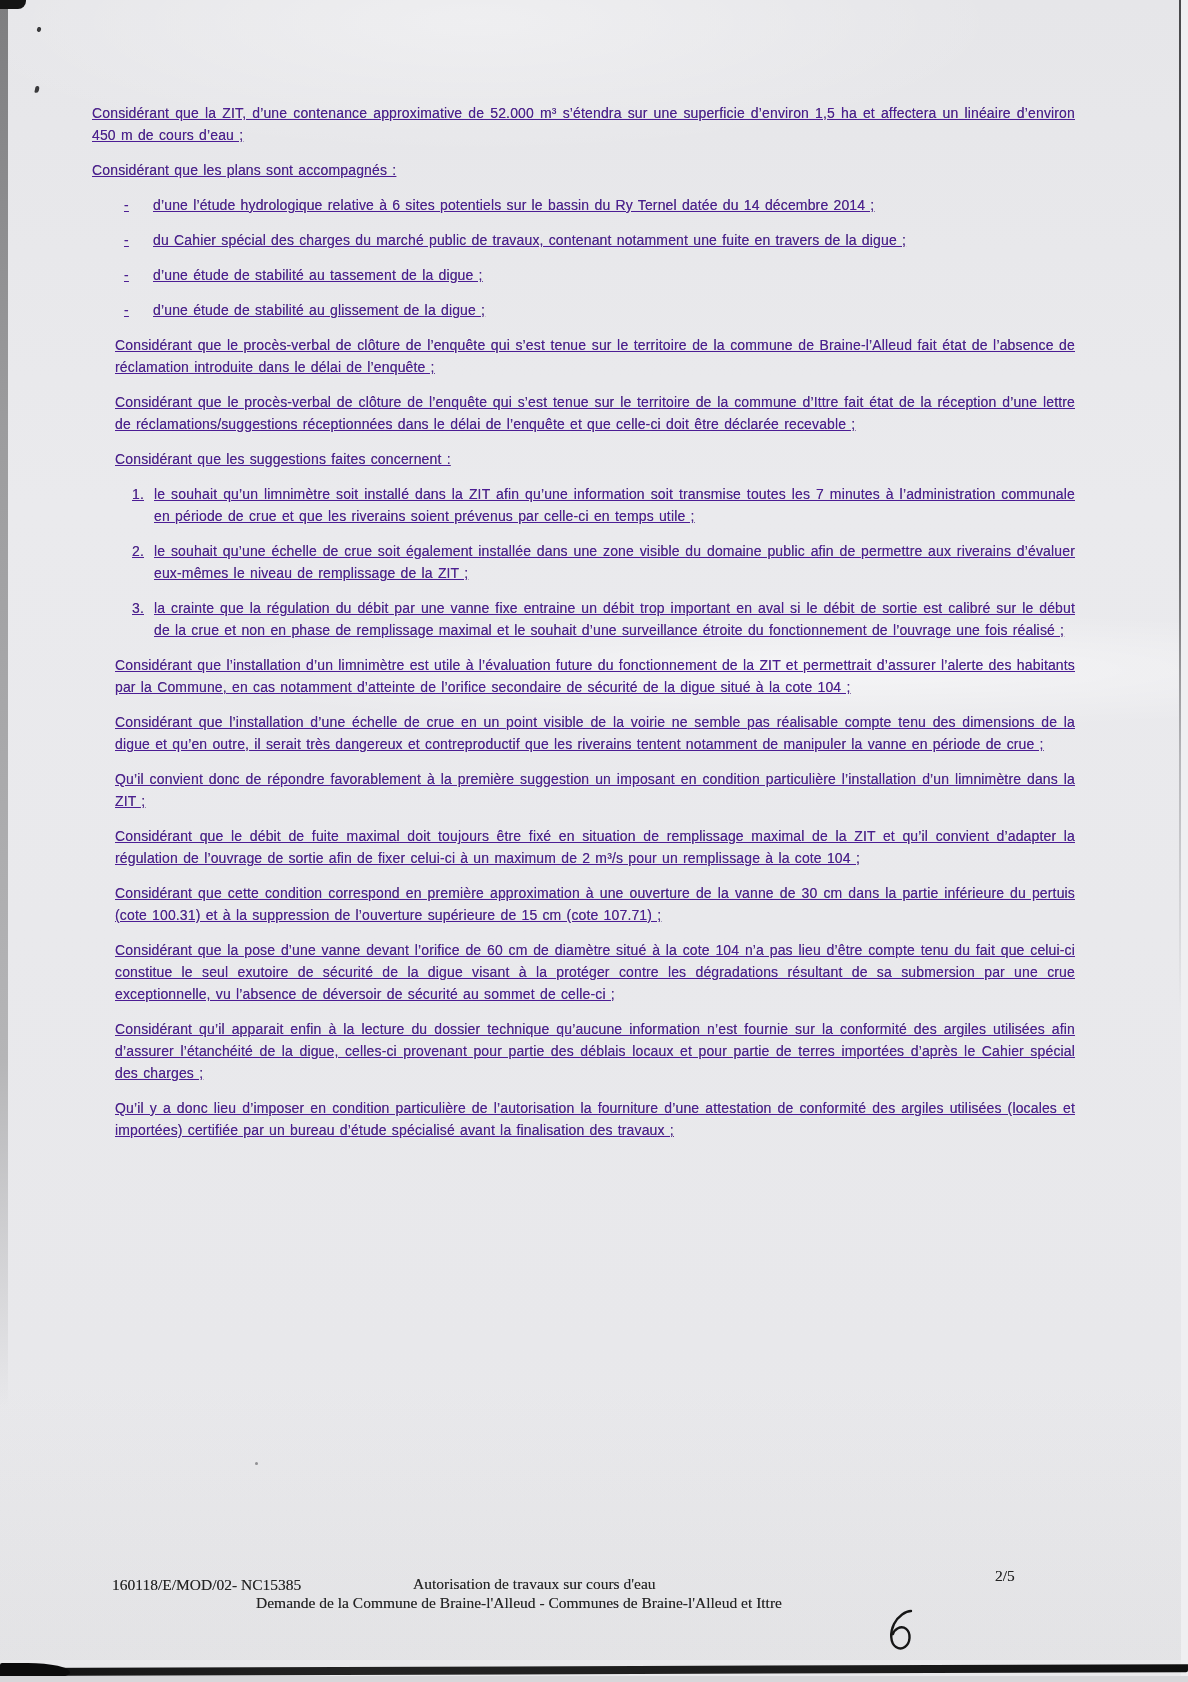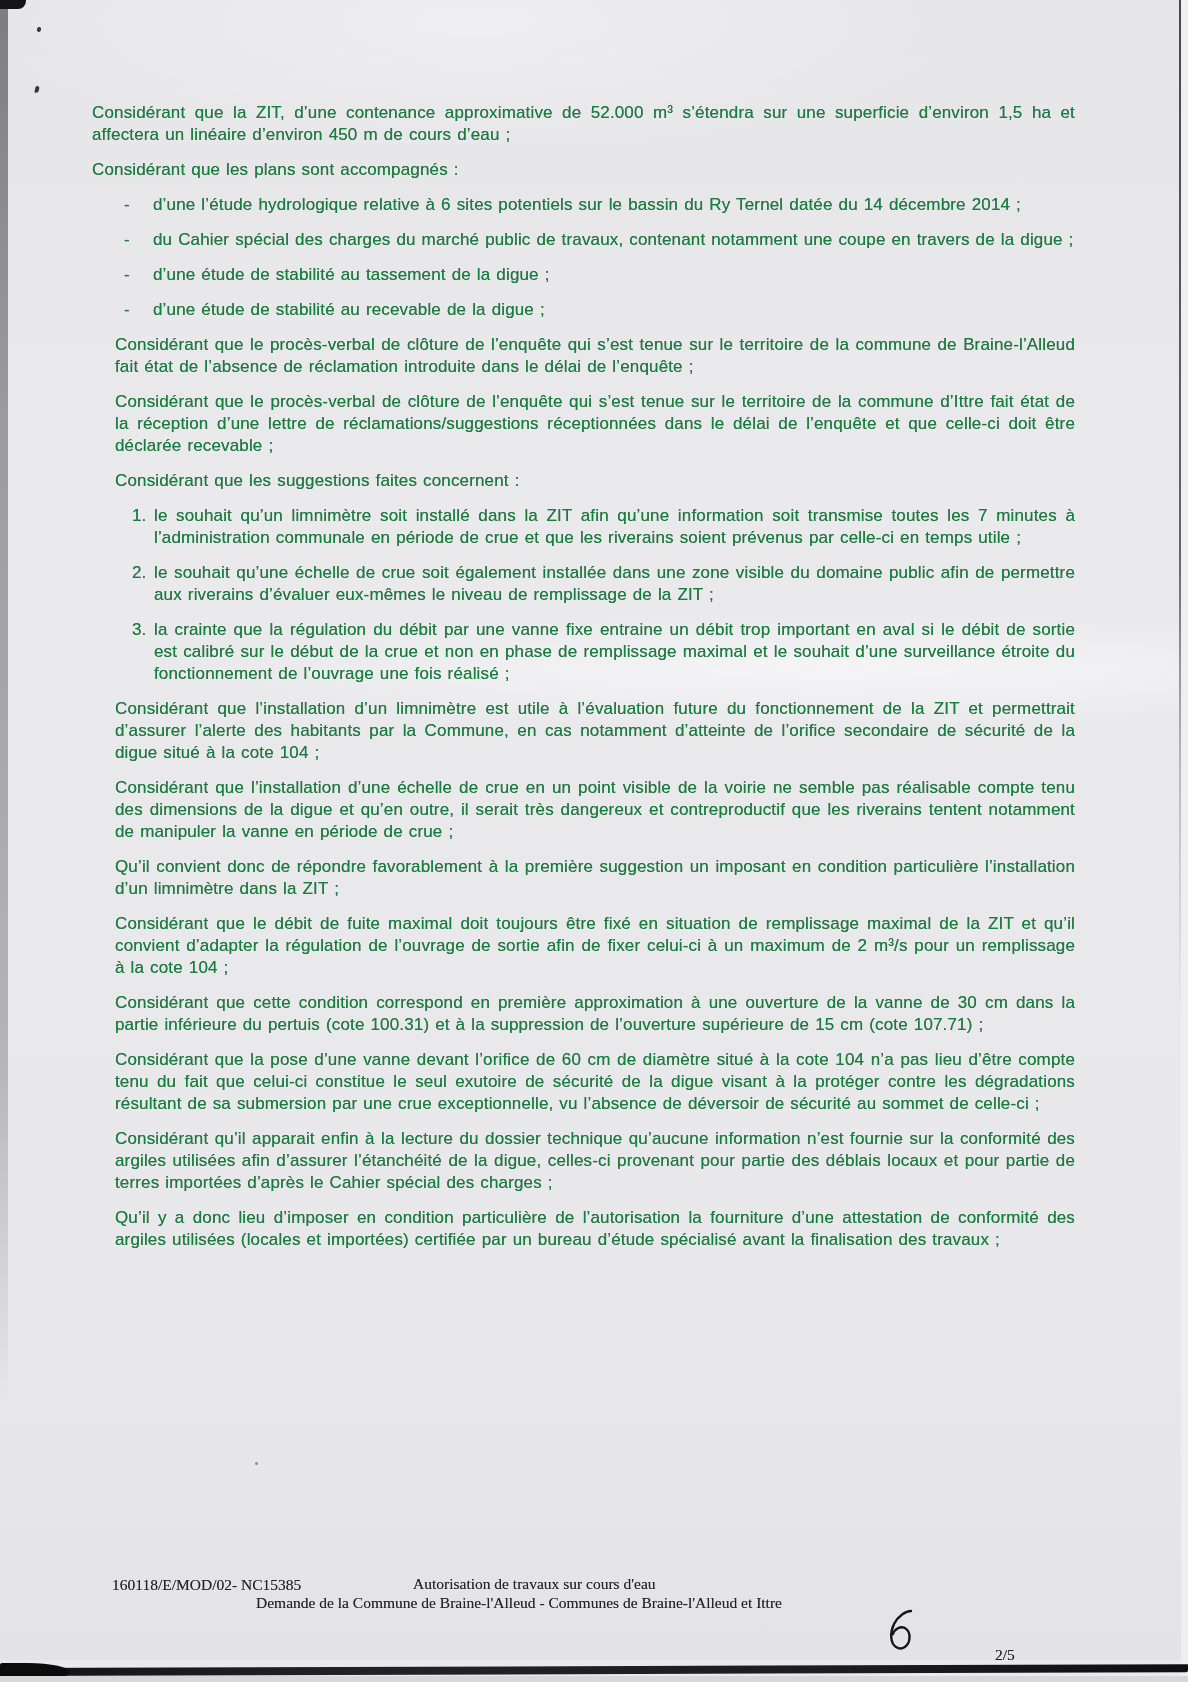--- a/index.html
+++ b/index.html
@@ -52,40 +52,41 @@
   }
   .bottom-blob{
     position:absolute;left:0;top:1663px;width:70px;height:16px;background:#0c0c0c;
     border-radius:2px 60% 40% 2px;
   }
   .bottom-strip{position:absolute;left:0;top:1676px;width:1188px;height:6px;background:#d7d7da;}
 
   
   .doc-body{
     position:absolute;left:92px;top:102px;width:983px;
-    color:#15803d;font-size:17px;line-height:22px;
+    color:#4c1d95;font-size:14px;line-height:22px;
     text-align:justify;letter-spacing:.15px;word-spacing:1.1px;
     text-shadow:0 0 .5px rgba(25,25,25,.55);
+    text-decoration:underline;
   }
   .block{margin-bottom:13px;}
   .indent-main{margin-left:23px;}
   .dash-item{margin-left:32px;display:flex;}
   .dash-item .marker{width:29px;flex:none;}
   .numbered-item{margin-left:40px;display:flex;}
   .numbered-item .marker{width:22px;flex:none;}
   .dash-item .text,.numbered-item .text{flex:1;text-align:justify;}
 
   
   .footer-text{
     position:absolute;font-family:"Liberation Serif",serif;font-size:15.5px;color:#242424;
     white-space:nowrap;text-shadow:0 0 .4px rgba(30,30,30,.5);
   }
   .footer-ref{left:91px;top:1576px;margin-left:21px;}
   .footer-title{left:413px;top:1575px;text-align:right;}
-  .footer-page{left:995px;top:1646px;}
+  .footer-page{left:995px;top:1567px;}
   .footer-subtitle{left:256px;top:1594px;}
 
   .handwritten{position:absolute;left:882px;top:1608px;width:38px;height:48px;}
 </style>
 </head>
 <body>
 
 <div class="sheen-top"></div>
 <div class="sheen-mid"></div>
 <div class="shade-bottom"></div>
@@ -99,29 +100,29 @@
 
 <div class="doc-body">
     <div class="block paragraph indent-page">Considérant que la ZIT, d’une contenance approximative de 52.000 m³ s’étendra sur une superficie d’environ 1,5 ha et affectera un linéaire d’environ 450 m de cours d’eau ;</div>
     <div class="block paragraph indent-page">Considérant que les plans sont accompagnés :</div>
     <div class="block dash-item">
       <span class="marker">-</span>
       <span class="text">d’une l’étude hydrologique relative à 6 sites potentiels sur le bassin du Ry Ternel datée du 14 décembre 2014 ;</span>
     </div>
     <div class="block dash-item">
       <span class="marker">-</span>
-      <span class="text">du Cahier spécial des charges du marché public de travaux, contenant notamment une coupe en travers de la digue ;</span>
+      <span class="text">du Cahier spécial des charges du marché public de travaux, contenant notamment une fuite en travers de la digue ;</span>
     </div>
     <div class="block dash-item">
       <span class="marker">-</span>
       <span class="text">d’une étude de stabilité au tassement de la digue ;</span>
     </div>
     <div class="block dash-item">
       <span class="marker">-</span>
-      <span class="text">d’une étude de stabilité au recevable de la digue ;</span>
+      <span class="text">d’une étude de stabilité au glissement de la digue ;</span>
     </div>
     <div class="block paragraph indent-main">Considérant que le procès-verbal de clôture de l’enquête qui s’est tenue sur le territoire de la commune de Braine-l’Alleud fait état de l’absence de réclamation introduite dans le délai de l’enquête ;</div>
     <div class="block paragraph indent-main">Considérant que le procès-verbal de clôture de l’enquête qui s’est tenue sur le territoire de la commune d’Ittre fait état de la réception d’une lettre de réclamations/suggestions réceptionnées dans le délai de l’enquête et que celle-ci doit être déclarée recevable ;</div>
     <div class="block paragraph indent-main">Considérant que les suggestions faites concernent :</div>
     <div class="block numbered-item">
       <span class="marker">1.</span>
       <span class="text">le souhait qu’un limnimètre soit installé dans la ZIT afin qu’une information soit transmise toutes les 7 minutes à l’administration communale en période de crue et que les riverains soient prévenus par celle-ci en temps utile ;</span>
     </div>
     <div class="block numbered-item">
       <span class="marker">2.</span>

